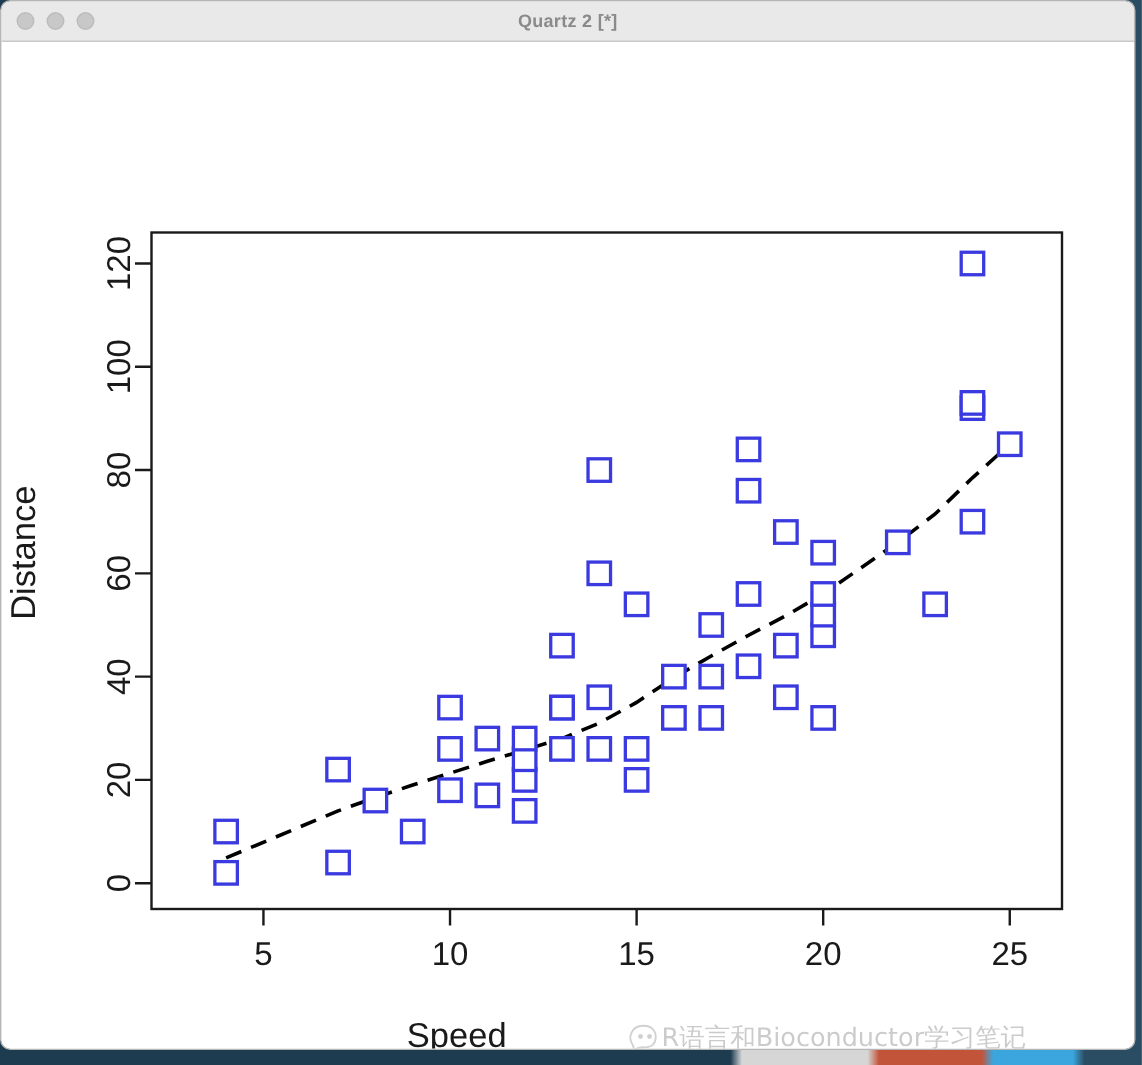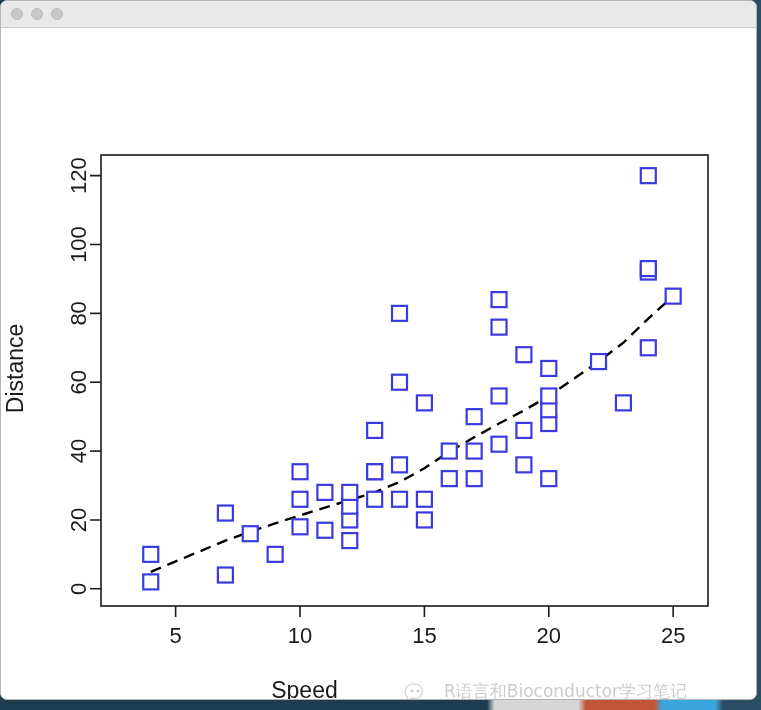--- a/index.html
+++ b/index.html
@@ -76,25 +76,25 @@
     background: #ffffff;
   }
   #plot-svg {
     position: absolute;
     left: 0;
     top: 0;
   }
   
   #watermark {
     position: absolute;
-    left: 401px;
+    left: 416px;
     top: 652px;
     display: flex;
     align-items: center;
-    gap: 18px;
+    gap: 0;
     opacity: 0.30;
     pointer-events: none;
   }
   #watermark .wm-text {
     font-size: 17px;
     color: #555;
     white-space: nowrap;
     font-family: "DejaVu Sans", sans-serif;
   }
 </style>
@@ -105,20 +105,21 @@
   <div id="desktop"></div>
 
   <div id="window">
 
     <div id="titlebar">
       <div class="traffic">
         <span class="tl-dot"></span>
         <span class="tl-dot"></span>
         <span class="tl-dot"></span>
       </div>
+      <div id="window-title">Quartz 2 [*]</div>
     </div>
 
     <div id="canvas-area">
       <svg id="plot-svg" width="757" height="673">
         <g id="axis-layer">
             <rect x="100" y="127" width="607" height="451" fill="none" stroke="#1a1a1a" stroke-width="1.6"></rect>
             <line x1="174.63114754098362" y1="578" x2="174.63114754098362" y2="589" stroke="#1a1a1a" stroke-width="1.6"></line>
             <line x1="299.016393442623" y1="578" x2="299.016393442623" y2="589" stroke="#1a1a1a" stroke-width="1.6"></line>
             <line x1="423.4016393442623" y1="578" x2="423.4016393442623" y2="589" stroke="#1a1a1a" stroke-width="1.6"></line>
             <line x1="547.7868852459017" y1="578" x2="547.7868852459017" y2="589" stroke="#1a1a1a" stroke-width="1.6"></line>

